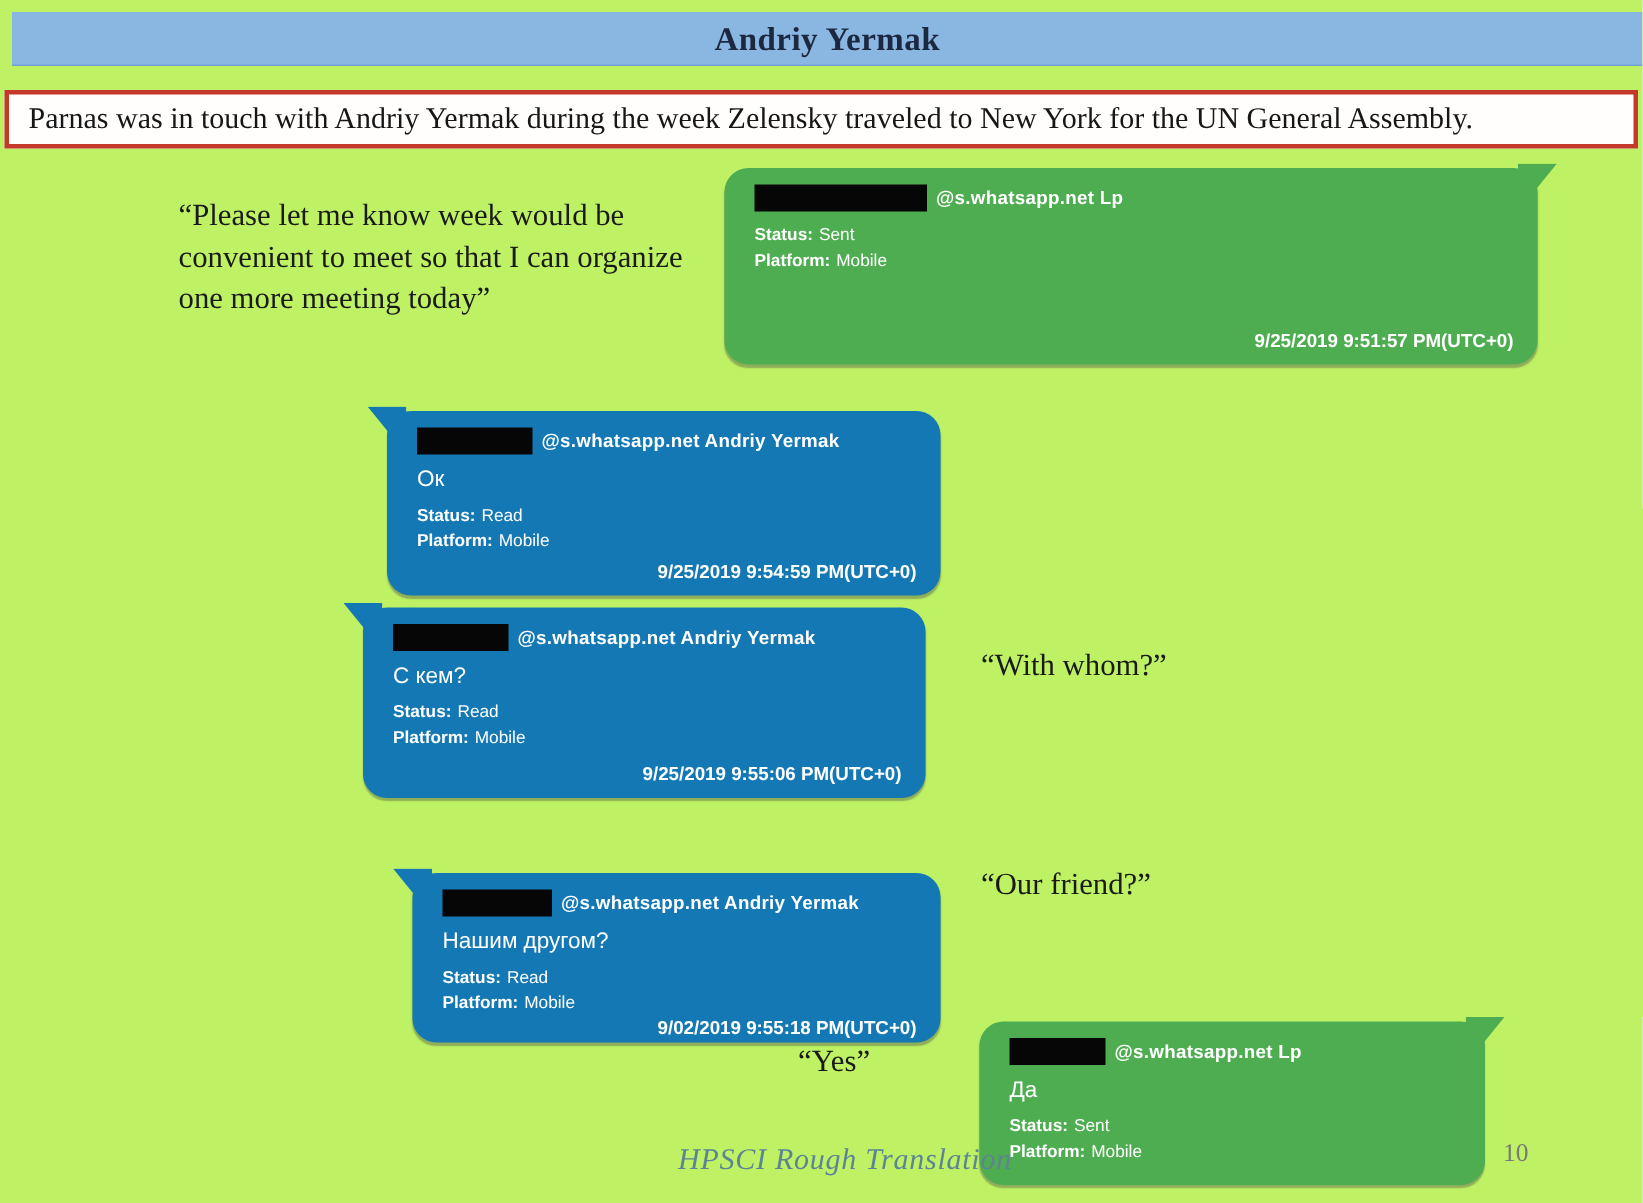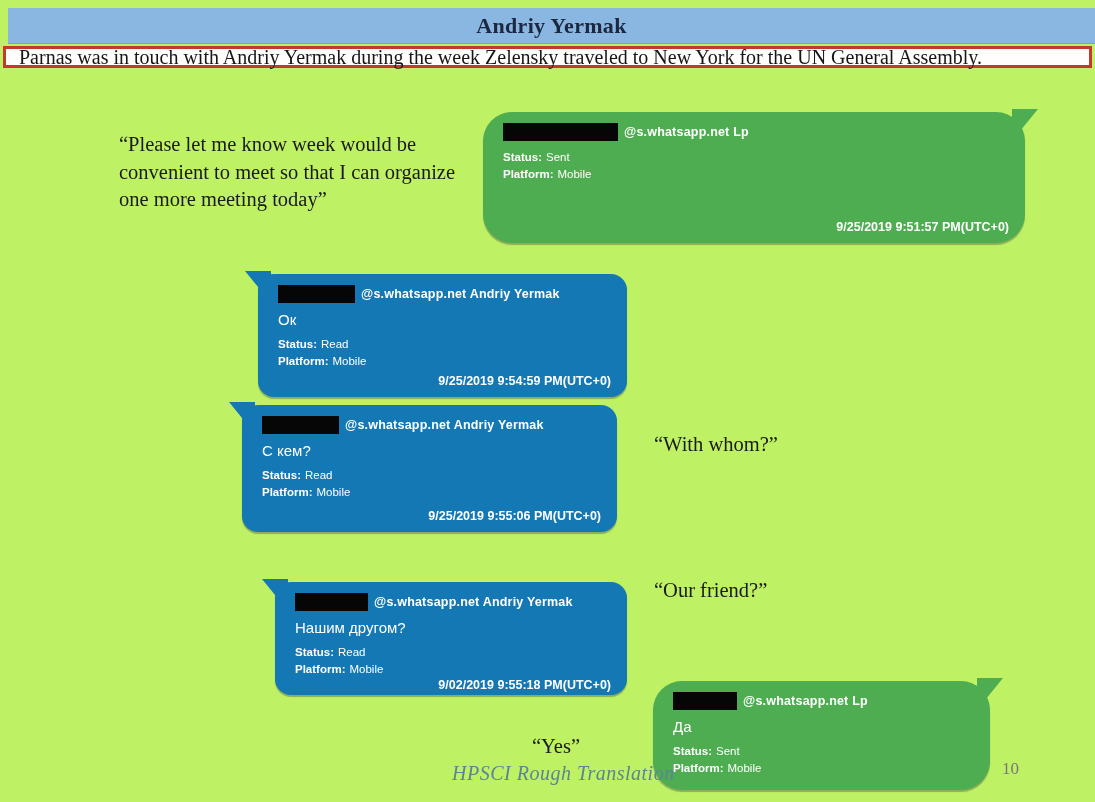--- a/index.html
+++ b/index.html
@@ -13,34 +13,34 @@
     position:absolute;left:8px;top:8px;width:1087px;height:35px;
     background:var(--header-bg,#8ab6e2);
     display:flex;align-items:center;justify-content:center;
     border-bottom:1px solid #74a3d3;
   }
   .header-bar .title{
     font-size:22px;font-weight:bold;color:#1c2740;letter-spacing:.3px;
   }
   
   .callout{
-    position:absolute;left:3px;top:46px;width:1089px;height:22px;
+    position:absolute;left:3px;top:60px;width:1089px;height:39px;
     box-sizing:border-box;border:3px solid var(--callout-border,#c4392c);
     background:#fffefd;display:flex;align-items:center;padding-left:13px;
   }
   .callout .callout-text{font-size:20px;color:#161616;}
   
   .bubble{
     position:absolute;box-sizing:border-box;border-radius:16px;
     color:#fff;font-family:"Liberation Sans", sans-serif;
     display:flex;flex-direction:column;
     padding:11px 16px 9px 20px;
     box-shadow:0 2px 1px rgba(70,70,70,.4);
   }
-  .bubble.out{background:var(--bubble-outgoing,#4fad51);border-radius:29px;}
+  .bubble.out{background:var(--bubble-outgoing,#4fad51);}
   .bubble.in{background:var(--bubble-incoming,#1478b4);margin-top:20px;}
   .tail{position:absolute;width:26px;height:32px;top:-3px;}
   .out .tail{background:var(--bubble-outgoing,#4fad51);right:-13px;
     clip-path:polygon(0 0,100% 0,0 100%);}
   .in .tail{background:var(--bubble-incoming,#1478b4);left:-13px;
     clip-path:polygon(0 0,100% 0,100% 100%);}
   .sender{display:flex;align-items:center;gap:6px;margin-bottom:8px;}
   .redact{display:inline-block;background:var(--redaction,#060606);height:18px;}
   .sender-txt{font-size:12.5px;font-weight:600;letter-spacing:.2px;}
   .msg{font-size:15px;line-height:18px;margin-bottom:7px;}
@@ -57,21 +57,21 @@
   .b3 .redact{width:77px;}
   .b4{left:275px;top:562px;width:352px;height:113px;}
   .b4 .redact{width:73px;}
   .b5{left:653px;top:681px;width:337px;height:109px;}
   .b5 .redact{width:64px;}
   
   .quote{position:absolute;font-size:20.5px;line-height:27.5px;color:#1a1a1a;}
   .t1{left:119px;top:131px;width:350px;}
   .t2{left:654px;top:431px;}
   .t3{left:654px;top:577px;}
-  .t4{left:532px;top:733px;text-align:right;}
+  .t4{left:532px;top:695px;text-align:right;}
   
   .hpsci{
     position:absolute;left:452px;top:762px;
     font-size:20px;font-style:italic;color:var(--attribution,#5d8494);
     letter-spacing:.5px;
   }
   .pagenum{position:absolute;left:1002px;top:759px;font-size:17px;color:#787878;}
 </style>
 </head>
 <body>

